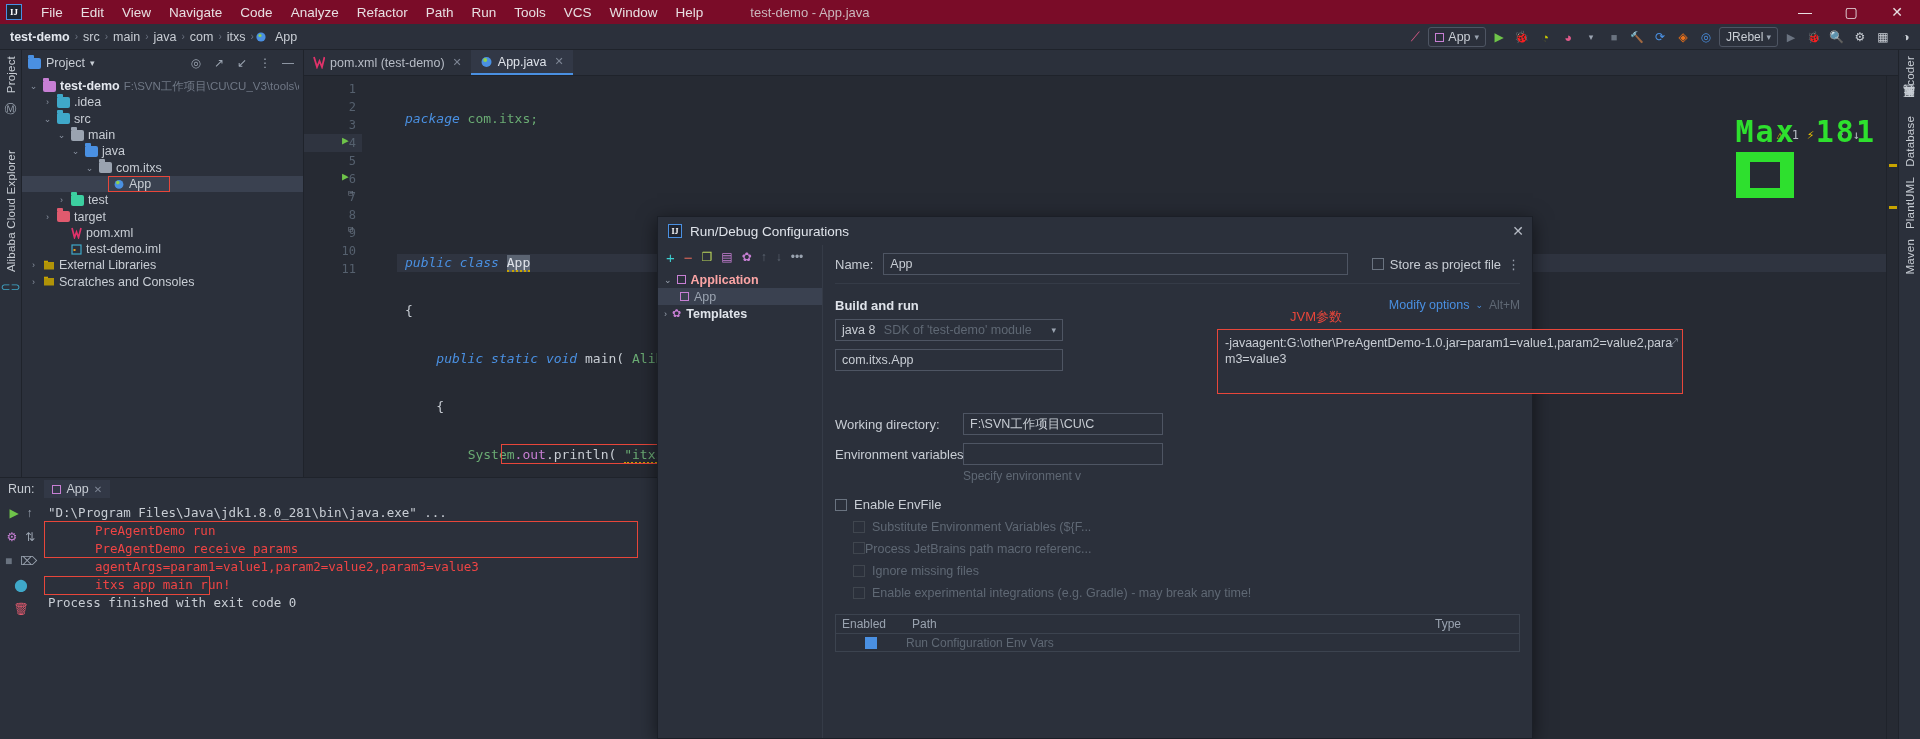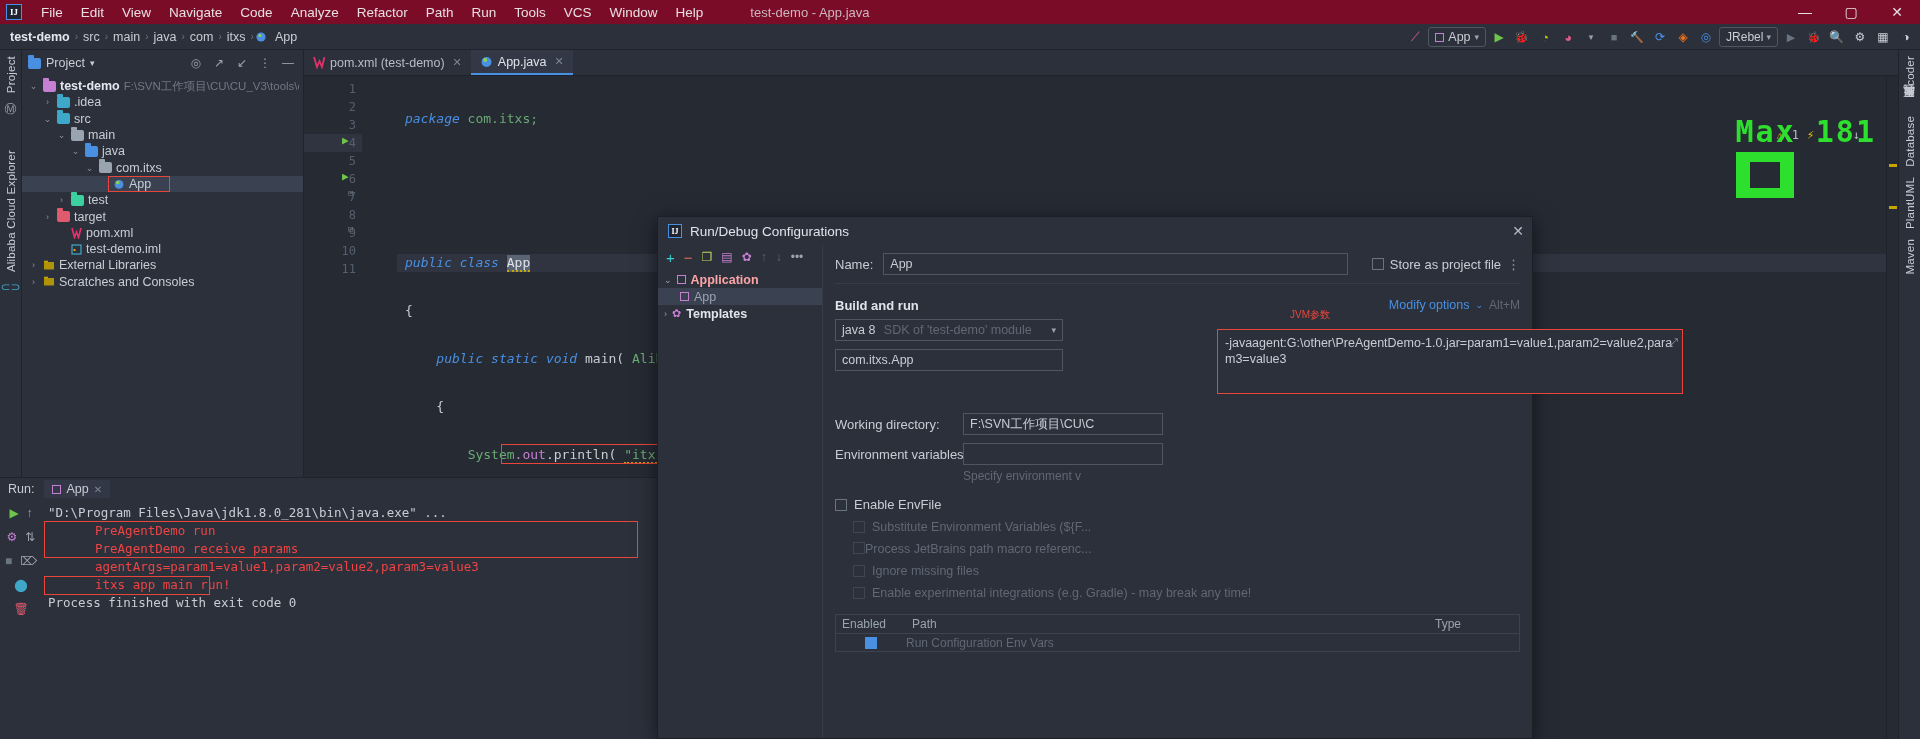--- a/index.html
+++ b/index.html
@@ -130,21 +130,21 @@
   .frow{display:flex;align-items:center;gap:10px;margin-bottom:8px;}
   .flabel{font-size:13px;color:#c8cdd4;white-space:nowrap;}
   .fin{background:#2b303b;border:1px solid #4e5563;height:22px;padding:0 6px;font-size:12.5px;color:#c8cdd4;display:flex;align-items:center;}
   .chk{width:12px;height:12px;border:1px solid #6a7380;display:inline-block;flex:0 0 auto;}
   .sec-title{font-weight:bold;color:#dfe3ea;font-size:13px;margin:8px 0 6px 0;}
   .hr{height:1px;background:#353b47;margin:4px 0 6px 0;}
   .mod-opt{color:#4a90e2;font-size:12.5px;}
   .dim{color:#5f6874;}
   .jvmbox{position:absolute;left:394px;top:84px;width:466px;height:65px;border:1.5px solid #e8463a;background:#2b303b;
     font-size:12.5px;color:#c8cdd4;padding:5px 7px;line-height:16px;font-family:"Liberation Sans",sans-serif;word-break:break-all;}
-  .jvmlabel{position:absolute;left:467px;top:63px;color:#e8463a;font-size:10px;}
+  .jvmlabel{position:absolute;left:467px;top:63px;color:#e8463a;font-size:13px;}
   .expand{position:absolute;right:4px;top:4px;color:#9aa3b0;font-size:11px;}
   .tbl-head{display:flex;border:1px solid #3c434f;height:20px;align-items:center;font-size:12px;color:#9aa3b0;}
   .tbl-head div{padding:0 6px;}
 </style>
 </head>
 <body>
 
 <div class="menubar">
   <div class="ij-logo">IJ</div>
   <div class="menu-item">File</div>

